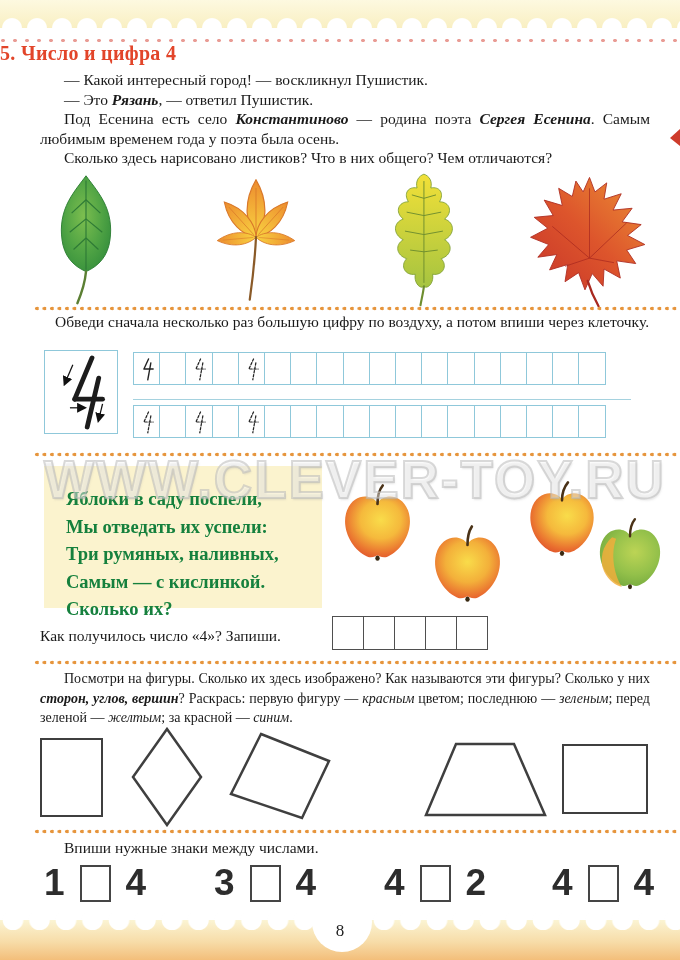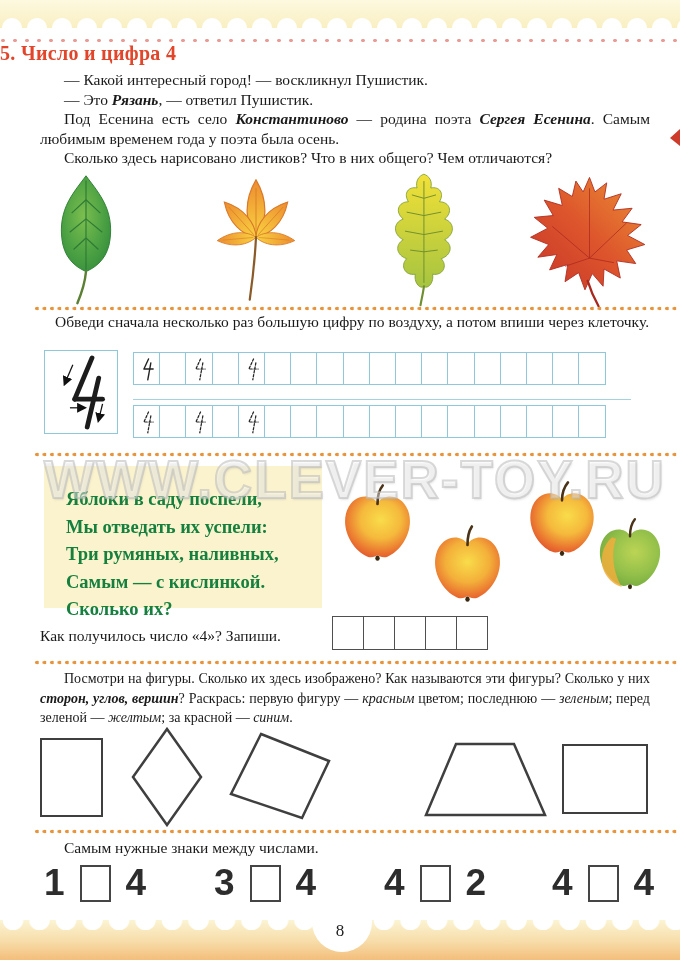--- a/index.html
+++ b/index.html
@@ -377,21 +377,21 @@
   </div>
   <div class="shape" style="left:424px;top:742px" aria-label="trapezoid">
     <svg width="124" height="76" viewBox="0 0 124 76">
         <polygon points="32,2 90,2 121,73 2,73"></polygon>
       </svg>
   </div>
   <div class="shape shape-rect" aria-label="rectangle"></div>
 
   <div class="divider d4"></div>
 
-  <p class="signs">Самым нужные знаки между числами.</p>
+  <p class="signs">Впиши нужные знаки между числами.</p>
   <div class="cmp-group g0">
     <span class="cmp-digit">1</span>
     <span class="cmp-box"></span>
     <span class="cmp-digit">4</span>
   </div>
   <div class="cmp-group g1">
     <span class="cmp-digit">3</span>
     <span class="cmp-box"></span>
     <span class="cmp-digit">4</span>
   </div>

